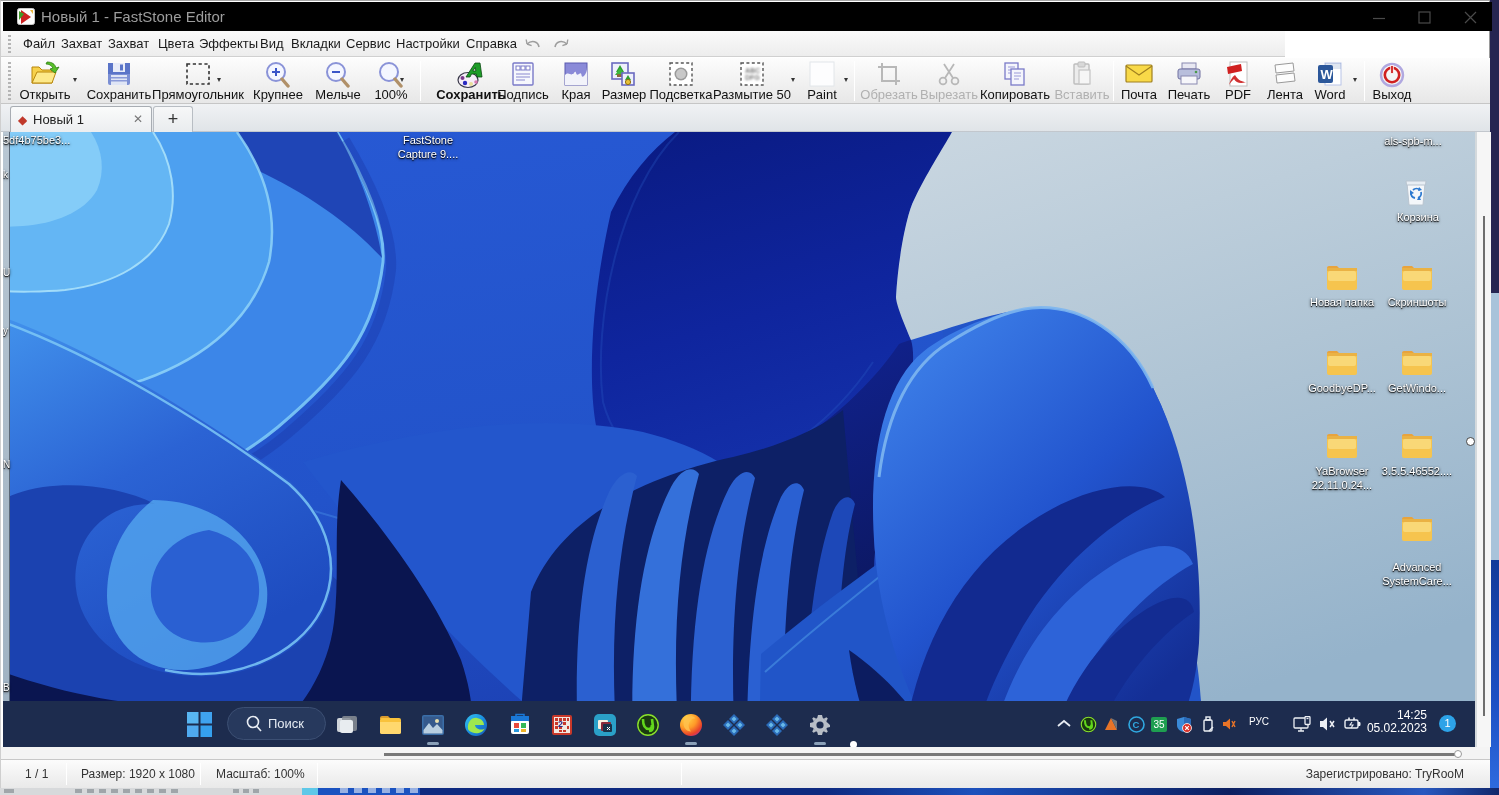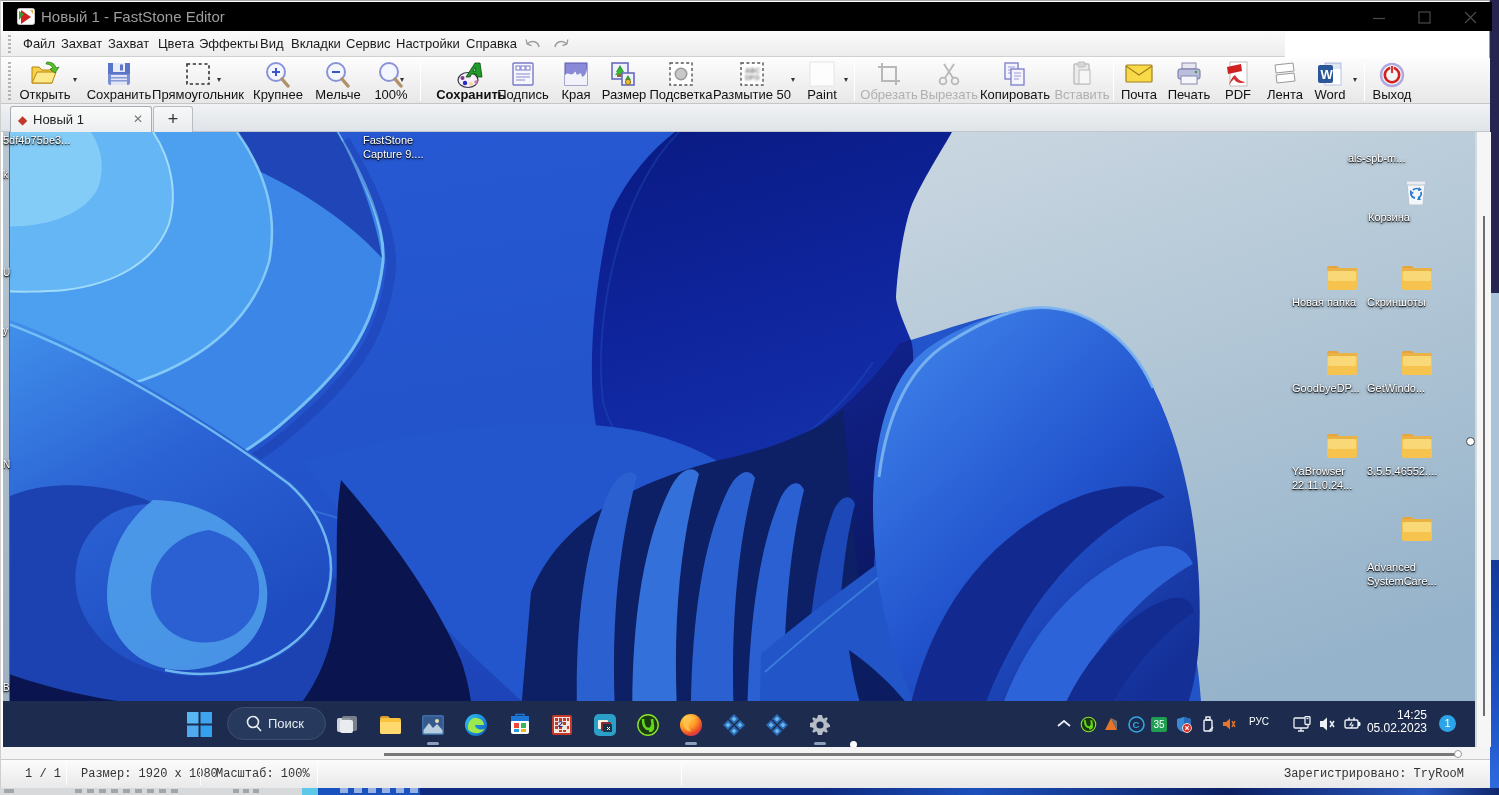--- a/index.html
+++ b/index.html
@@ -36,28 +36,28 @@
 #tab2 { position:absolute; left:152px; top:2px; width:40px; height:26px; background:linear-gradient(180deg,#f6f7f8,#e9ecee); border:1px solid #b8bdc3; border-bottom:none; border-radius:3px 3px 0 0; color:#333; font-size:18px; text-align:center; line-height:24px; }
 
 #canvas { left:2px; top:131px; width:1472px; height:615px; background:#9fb8cd; overflow:hidden; }
 
 #vscroll { left:1474px; top:131px; width:16px; height:615px; background:#f6f6f6; border-left:2px solid #d4d9dc; }
 #vline { left:1482px; top:215px; width:2px; height:500px; background:#6e6e6e; }
 
 #hscroll { left:0; top:746px; width:1489px; height:12px; background:#f4f4f4; }
 #hline { left:383px; top:752px; width:1076px; height:2.5px; background:#787878; }
 
-#status { left:0; top:758px; width:1489px; height:29px; background:linear-gradient(180deg,#fcfcfc,#e9e9e9); border-top:1px solid #c8c8c8;font-family:Liberation Mono, monospace; }
+#status { left:0; top:758px; width:1489px; height:29px; background:linear-gradient(180deg,#fcfcfc,#e9e9e9); border-top:1px solid #c8c8c8; }
 #status .st { position:absolute; top:7px; font-size:12px; color:#333; }
 .sdiv { position:absolute; top:3px; width:1px; height:22px; background:#c9c9c9; border-right:1px solid #fff; }
 #winbottom { left:0; top:787px; width:1490px; height:1px; background:#9a9a9a; }
 
 #sliver { left:0; top:788px; width:1499px; height:7px; background:linear-gradient(90deg,#d7d9db 0 302px,#5ec8e8 302px 318px,#1a52c0 318px 420px,#0e2a80 420px 55%,#1c50bc 65%,#0c1f60 82%,#2858c0 95%,#10266a); }
 
-.dlabel { position:absolute; font-size:11px; color:#fff; text-shadow:0 1px 1px rgba(0,0,0,.95), 0 1px 3px rgba(0,0,0,.85); text-align:left; line-height:14px; }
+.dlabel { position:absolute; font-size:11px; color:#fff; text-shadow:0 1px 1px rgba(0,0,0,.95), 0 1px 3px rgba(0,0,0,.85); text-align:center; line-height:14px; }
 .tray { position:absolute; color:#fff; font-size:12px;text-align:right; }
 </style>
 </head>
 <body>
 <div id="root">
   <div class="abs" id="bk1"></div>
   <div class="abs" id="bk2"></div>
   <div class="abs" id="bk3"></div>
   <div class="abs" id="win">
     <div class="abs" id="title">
@@ -423,21 +423,21 @@
         <path d="M872,420 C864,330 880,252 920,220 C950,196 998,179 1029,176 C1080,172 1130,205 1152,260 C1188,332 1200,430 1196,511 C1192,566 1178,598 1158,615 L935,615 C900,560 876,480 872,420 Z" fill="url(#blob)"></path>
         <path d="M876,345 C884,280 908,234 945,211 C978,190 1008,178 1029,176 C1078,172 1126,202 1150,256" fill="none" stroke="#7db6f0" stroke-width="3" opacity="0.9"></path>
         <path d="M900,615 C912,525 950,445 1020,395 C1080,352 1140,345 1162,365 C1112,385 1052,435 1014,505 C990,548 976,582 972,615 Z" fill="#122a90"></path>
         <path d="M988,615 C1002,545 1042,478 1102,438 C1148,406 1181,408 1190,432 C1152,452 1104,498 1074,553 C1061,576 1051,596 1047,615 Z" fill="#2d63d8"></path>
         <path d="M1047,615 C1061,560 1094,510 1139,480 C1169,460 1188,462 1191,480 C1160,500 1125,540 1105,580 C1098,592 1093,605 1091,615 Z" fill="#132c92"></path>
       </svg>
       <div class="abs" style="left:0;top:0;width:7px;height:615px;background:linear-gradient(180deg,#b9c7d3,#9eb1c1);border-right:1.5px solid #5a6878"></div>
       
       <div class="dlabel" style="left:0px;top:1px;width:90px;text-align:left">5df4b75be3...</div>
       <div class="dlabel" style="left:360px;top:1px;width:130px">FastStone<br>Capture 9....</div>
-      <div class="dlabel" style="left:1345px;top:19px;width:130px">als-spb-m...</div>
+      <div class="dlabel" style="left:1345px;top:2px;width:130px">als-spb-m...</div>
       <div class="dlabel" style="left:0px;top:36px;font-size:10px">k</div>
       <div class="dlabel" style="left:0px;top:134px;font-size:10px">U</div>
       <div class="dlabel" style="left:0px;top:192px;font-size:10px">y</div>
       <div class="dlabel" style="left:0px;top:326px;font-size:10px">N</div><div class="dlabel" style="left:0px;top:549px;font-size:10px">B</div>
       
       <svg class="abs" style="left:1398px;top:47px" width="30" height="28" viewBox="0 0 30 28">
           <path d="M6,4 L24,4 L22,26 L8,26 Z" fill="#f4f7fa" stroke="#b9c4cf"></path>
           <path d="M5,2 L25,2 L24.5,6 L5.5,6 Z" fill="#e8eef4" stroke="#b9c4cf"></path>
           <g fill="none" stroke="#2e7ad0" stroke-width="1.8">
             <path d="M12,11 A5,5 0 0 1 19,11"></path>

